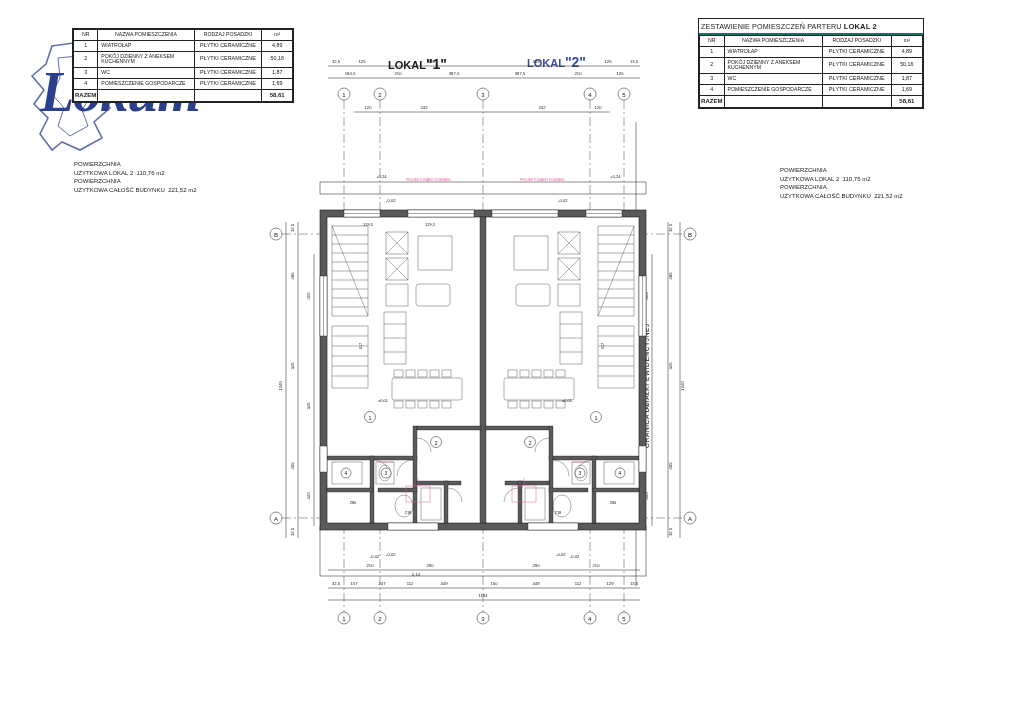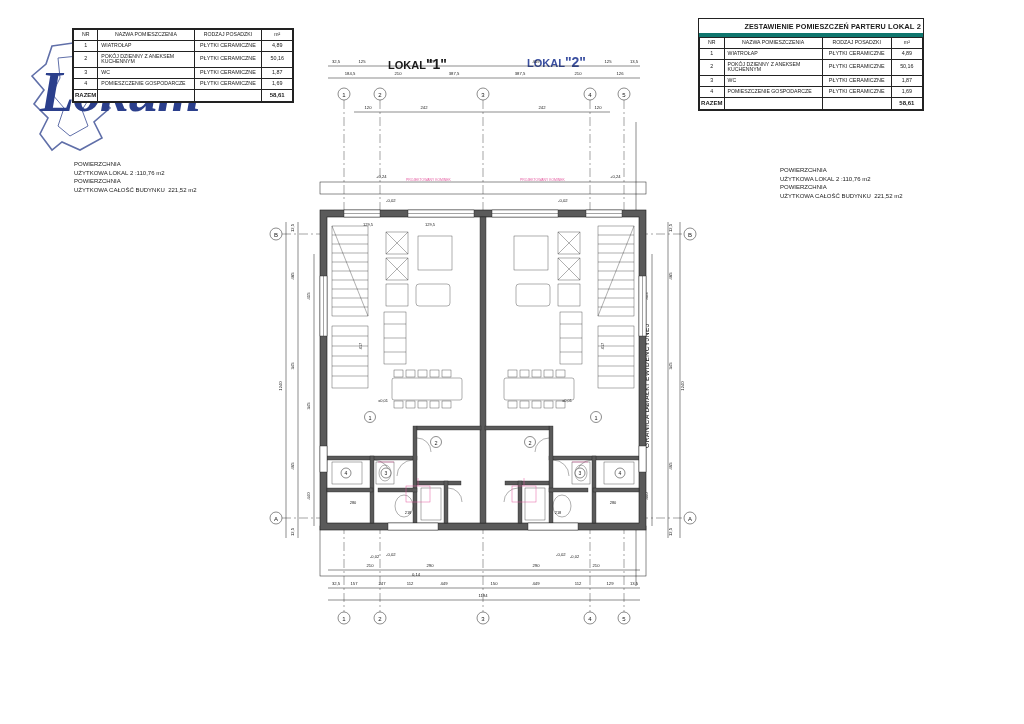--- a/index.html
+++ b/index.html
@@ -24,22 +24,22 @@
     font-weight:700;font-size:21px;letter-spacing:10px;color:#2b3f8c;
   }
   #logo-block .logo-shape{
     position:absolute;left:0px;top:10px;width:120px;height:120px;
     opacity:.75;
   }
 
   
   .tbl{position:absolute;border:1px solid #222;background:#fff;}
   .tbl .ttl{
-    font-size:7.2px;font-weight:700;text-align:right;padding:3px 2px 2px;
-    border-bottom:4px solid #0f766e;white-space:nowrap;letter-spacing:.1px;
+    font-size:7.2px;font-weight:400;text-align:left;padding:3px 2px 2px;
+    border-bottom:2px solid #0f766e;white-space:nowrap;letter-spacing:.1px;
   }
   .tbl .ttl b{font-size:7.6px;}
   .tbl table{border-collapse:collapse;width:100%;}
   .tbl td,.tbl th{
     border:1px solid #222;font-size:5.4px;padding:2px 1px;
     text-align:center;font-weight:400;line-height:1.1;
   }
   .tbl th{font-size:5.2px;font-weight:400;}
   .tbl td.nm{text-align:left;padding-left:3px;font-size:5.2px;}
   .tbl .sumrow td{font-size:6px;font-weight:700;}

